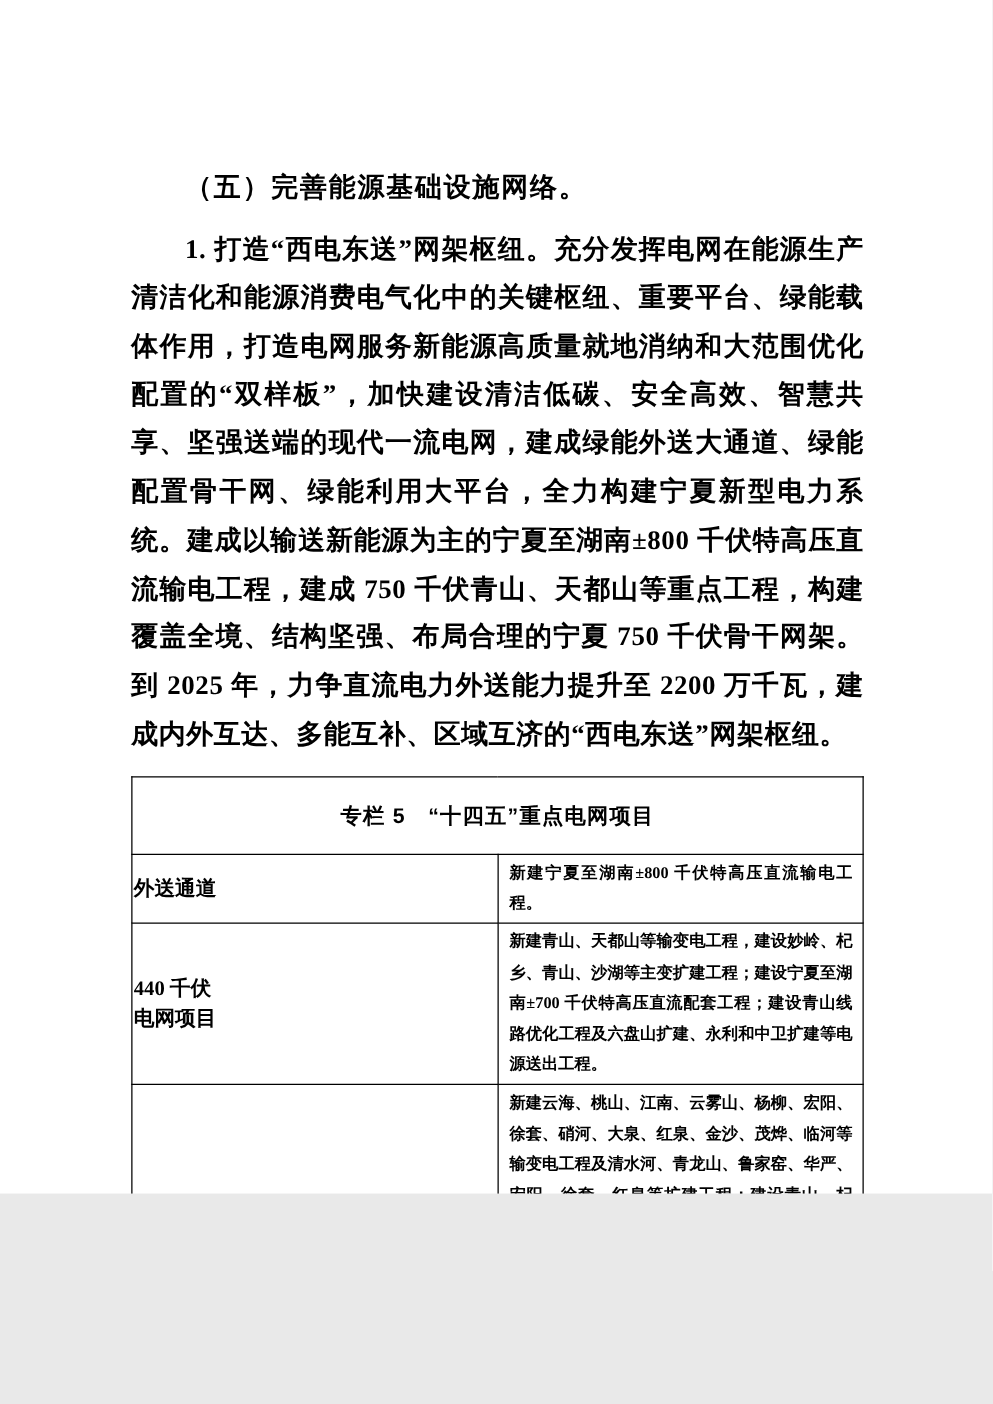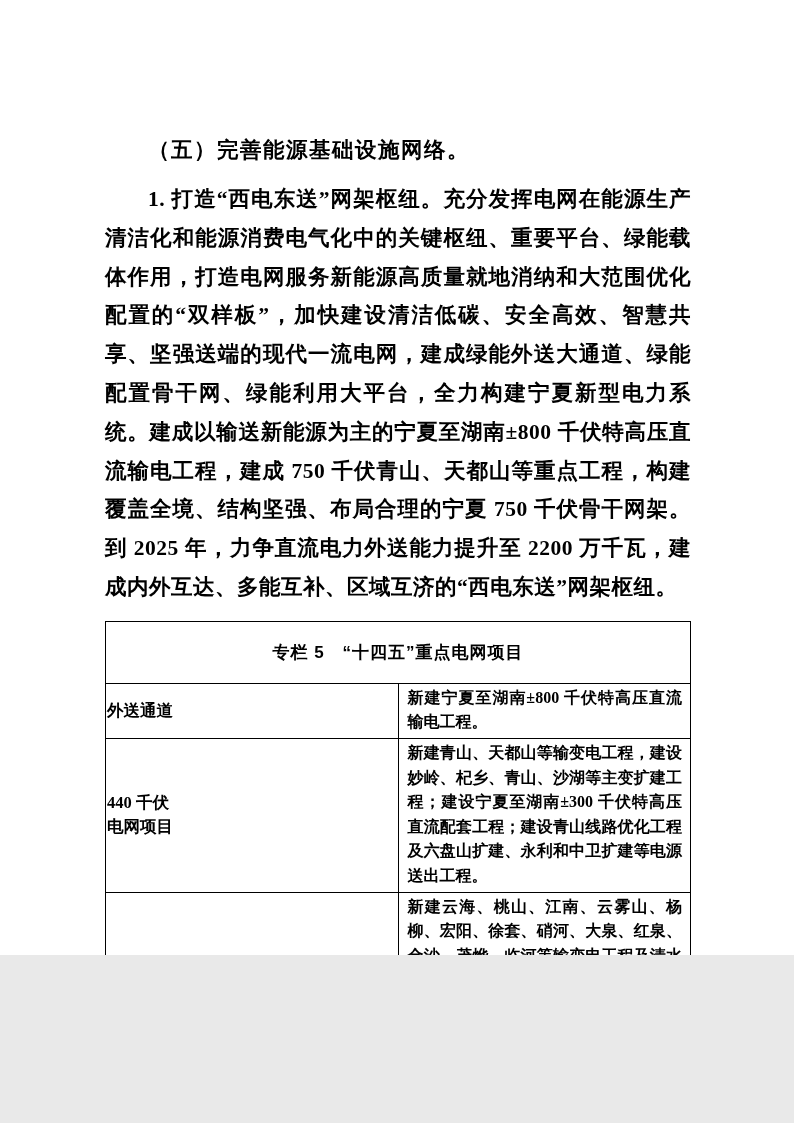--- a/index.html
+++ b/index.html
@@ -55,21 +55,21 @@
   }
   td.row-label{
     width:77px;
     text-align:left;
     font-size:16.5px;
     line-height:24px;
     white-space:pre-line;
     padding:2px 1px;
   }
   td.row-content{
-    font-size:16px;
+    font-size:13px;
     line-height:24.6px;
     text-align:justify;
     text-justify:inter-ideograph;
     padding:2px 8px 3px 9px;
   }
   .pageno{
     position:absolute;
     top:999px;
     right:121px;
     font-size:17px;
@@ -97,21 +97,21 @@
         </tr>
       </thead>
       <tbody>
         <tr>
           <td class="row-label">外送通道</td>
           <td class="row-content">新建宁夏至湖南±800 千伏特高压直流输电工程。</td>
         </tr>
         <tr>
           <td class="row-label">440 千伏
 电网项目</td>
-          <td class="row-content">新建青山、天都山等输变电工程，建设妙岭、杞乡、青山、沙湖等主变扩建工程；建设宁夏至湖南±300 千伏特高压直流配套工程；建设青山线路优化工程及六盘山扩建、永利和中卫扩建等电源送出工程。</td>
+          <td class="row-content">新建青山、天都山等输变电工程，建设妙岭、杞乡、青山、沙湖等主变扩建工程；建设宁夏至湖南±700 千伏特高压直流配套工程；建设青山线路优化工程及六盘山扩建、永利和中卫扩建等电源送出工程。</td>
         </tr>
         <tr>
           <td class="row-label">330 千伏
 电网项目</td>
           <td class="row-content">新建云海、桃山、江南、云雾山、杨柳、宏阳、徐套、硝河、大泉、红泉、金沙、茂烨、临河等输变电工程及清水河、青龙山、鲁家窑、华严、宏阳、徐套、红泉等扩建工程；建设青山、杞乡、天都山等送出工程；建设宁东东部和固原地区网架优化、沙坡头—穆和、云海补强、中民投及麻黄山改接等线路工程；建设宁夏至湖南±800 千伏特高压直流、第一批及第二批大型风光基地配套工程；建设红寺堡、宁东、中宁等大型新能源基地配套电网工程。</td>
         </tr>
 
       </tbody>
     </table>
   </div>

